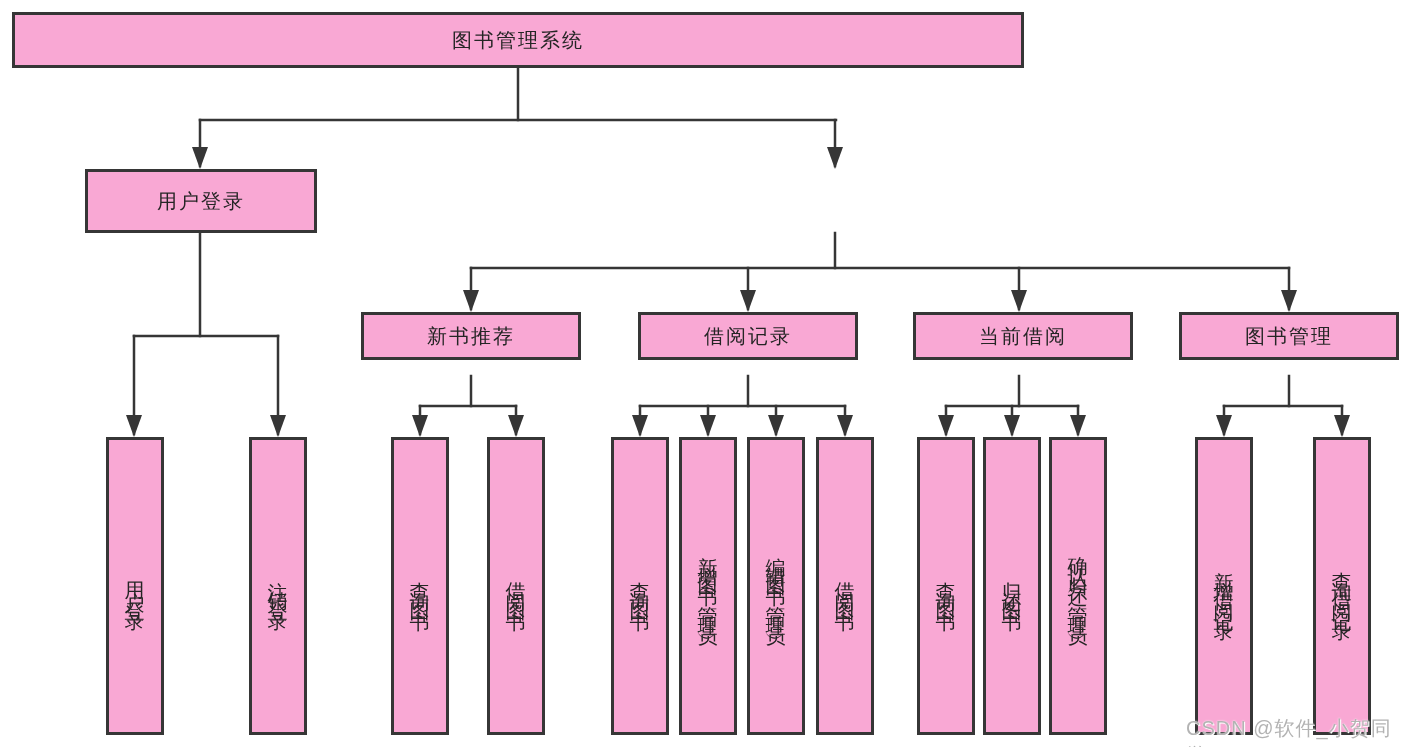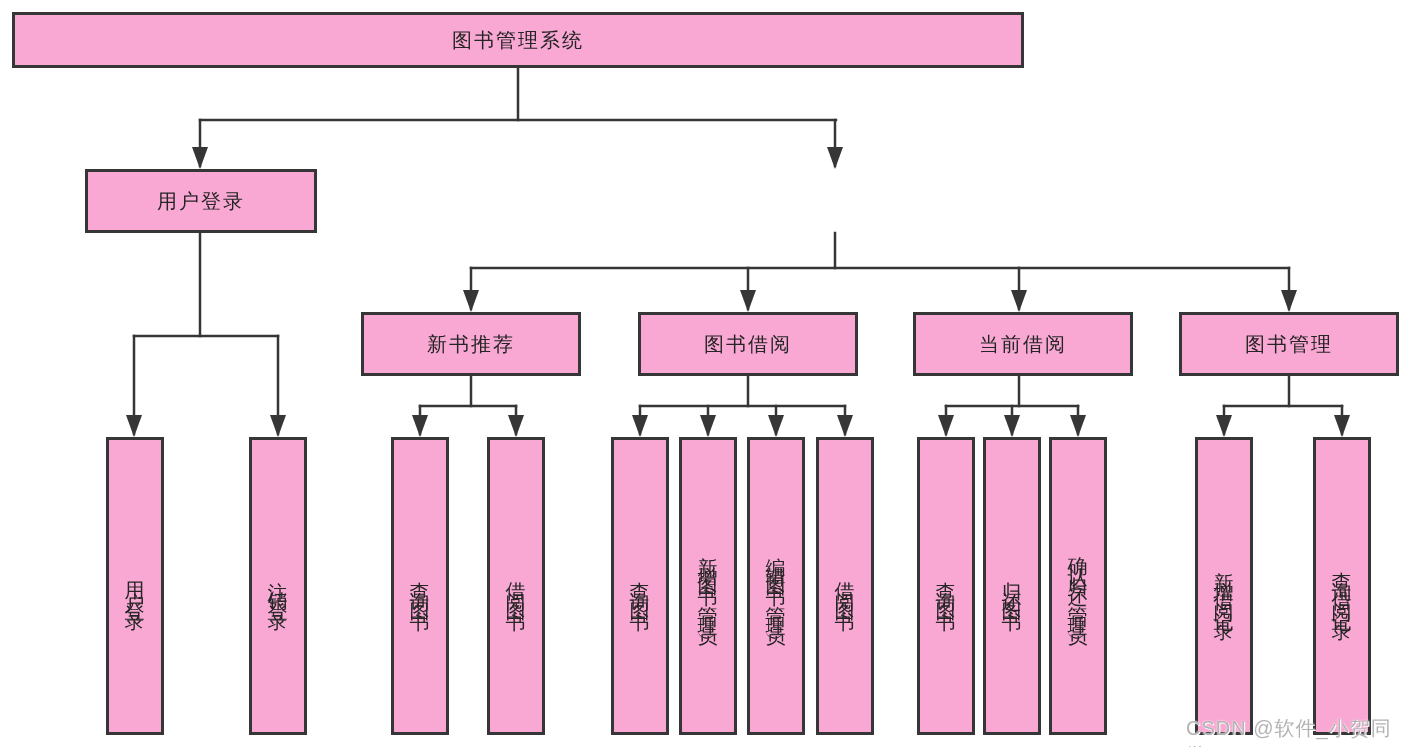--- a/index.html
+++ b/index.html
@@ -10,21 +10,21 @@
   .wires{position:absolute;left:0;top:0;z-index:1;}
   .node{
     position:absolute;box-sizing:border-box;background:#f9a8d4;
     border:3px solid #363636;color:#252525;
     display:flex;align-items:center;justify-content:center;
     font-size:20px;letter-spacing:2px;z-index:2;line-height:1.2;
     white-space:nowrap;
   }
   .root{left:12px;top:12px;width:1012px;height:56px;}
   .lvl1{top:169px;width:232px;height:64px;}
-  .lvl2{top:312px;width:220px;height:64px;text-align:right;}
+  .lvl2{top:312px;width:220px;height:48px;text-align:right;}
   .leaf{
     top:437px;width:58px;height:298px;
     writing-mode:vertical-rl;letter-spacing:10px;font-size:20px;
     white-space:normal;
   }
   .watermark{
     position:absolute;left:1186px;top:715px;z-index:5;
     font-size:20px;color:#b3b3b3;letter-spacing:1px;
     text-shadow:0 0 2px #ffffff,1px 1px 0 #ffffff;
   }
@@ -92,21 +92,21 @@
     <polygon stroke="none" points="1070,415 1086,415 1078,437"></polygon>
     <polygon stroke="none" points="1216,415 1232,415 1224,437"></polygon>
     <polygon stroke="none" points="1334,415 1350,415 1342,437"></polygon>
   </svg>
 
   <div class="node root">图书管理系统</div>
 
   <div class="node lvl1" style="left:85px">用户登录</div>
 
   <div class="node lvl2" style="left:361px">新书推荐</div>
-  <div class="node lvl2" style="left:638px">图书借阅</div>
+  <div class="node lvl2" style="left:638px">借阅记录</div>
   <div class="node lvl2" style="left:913px">当前借阅</div>
   <div class="node lvl2" style="left:1179px">图书管理</div>
 
   <div class="node leaf" style="left:106px">用户登录</div>
   <div class="node leaf" style="left:249px">注销登录</div>
 
   <div class="node leaf" style="left:391px">查询图书</div>
   <div class="node leaf" style="left:487px">借阅图书</div>
 
   <div class="node leaf" style="left:611px">查询图书</div>

